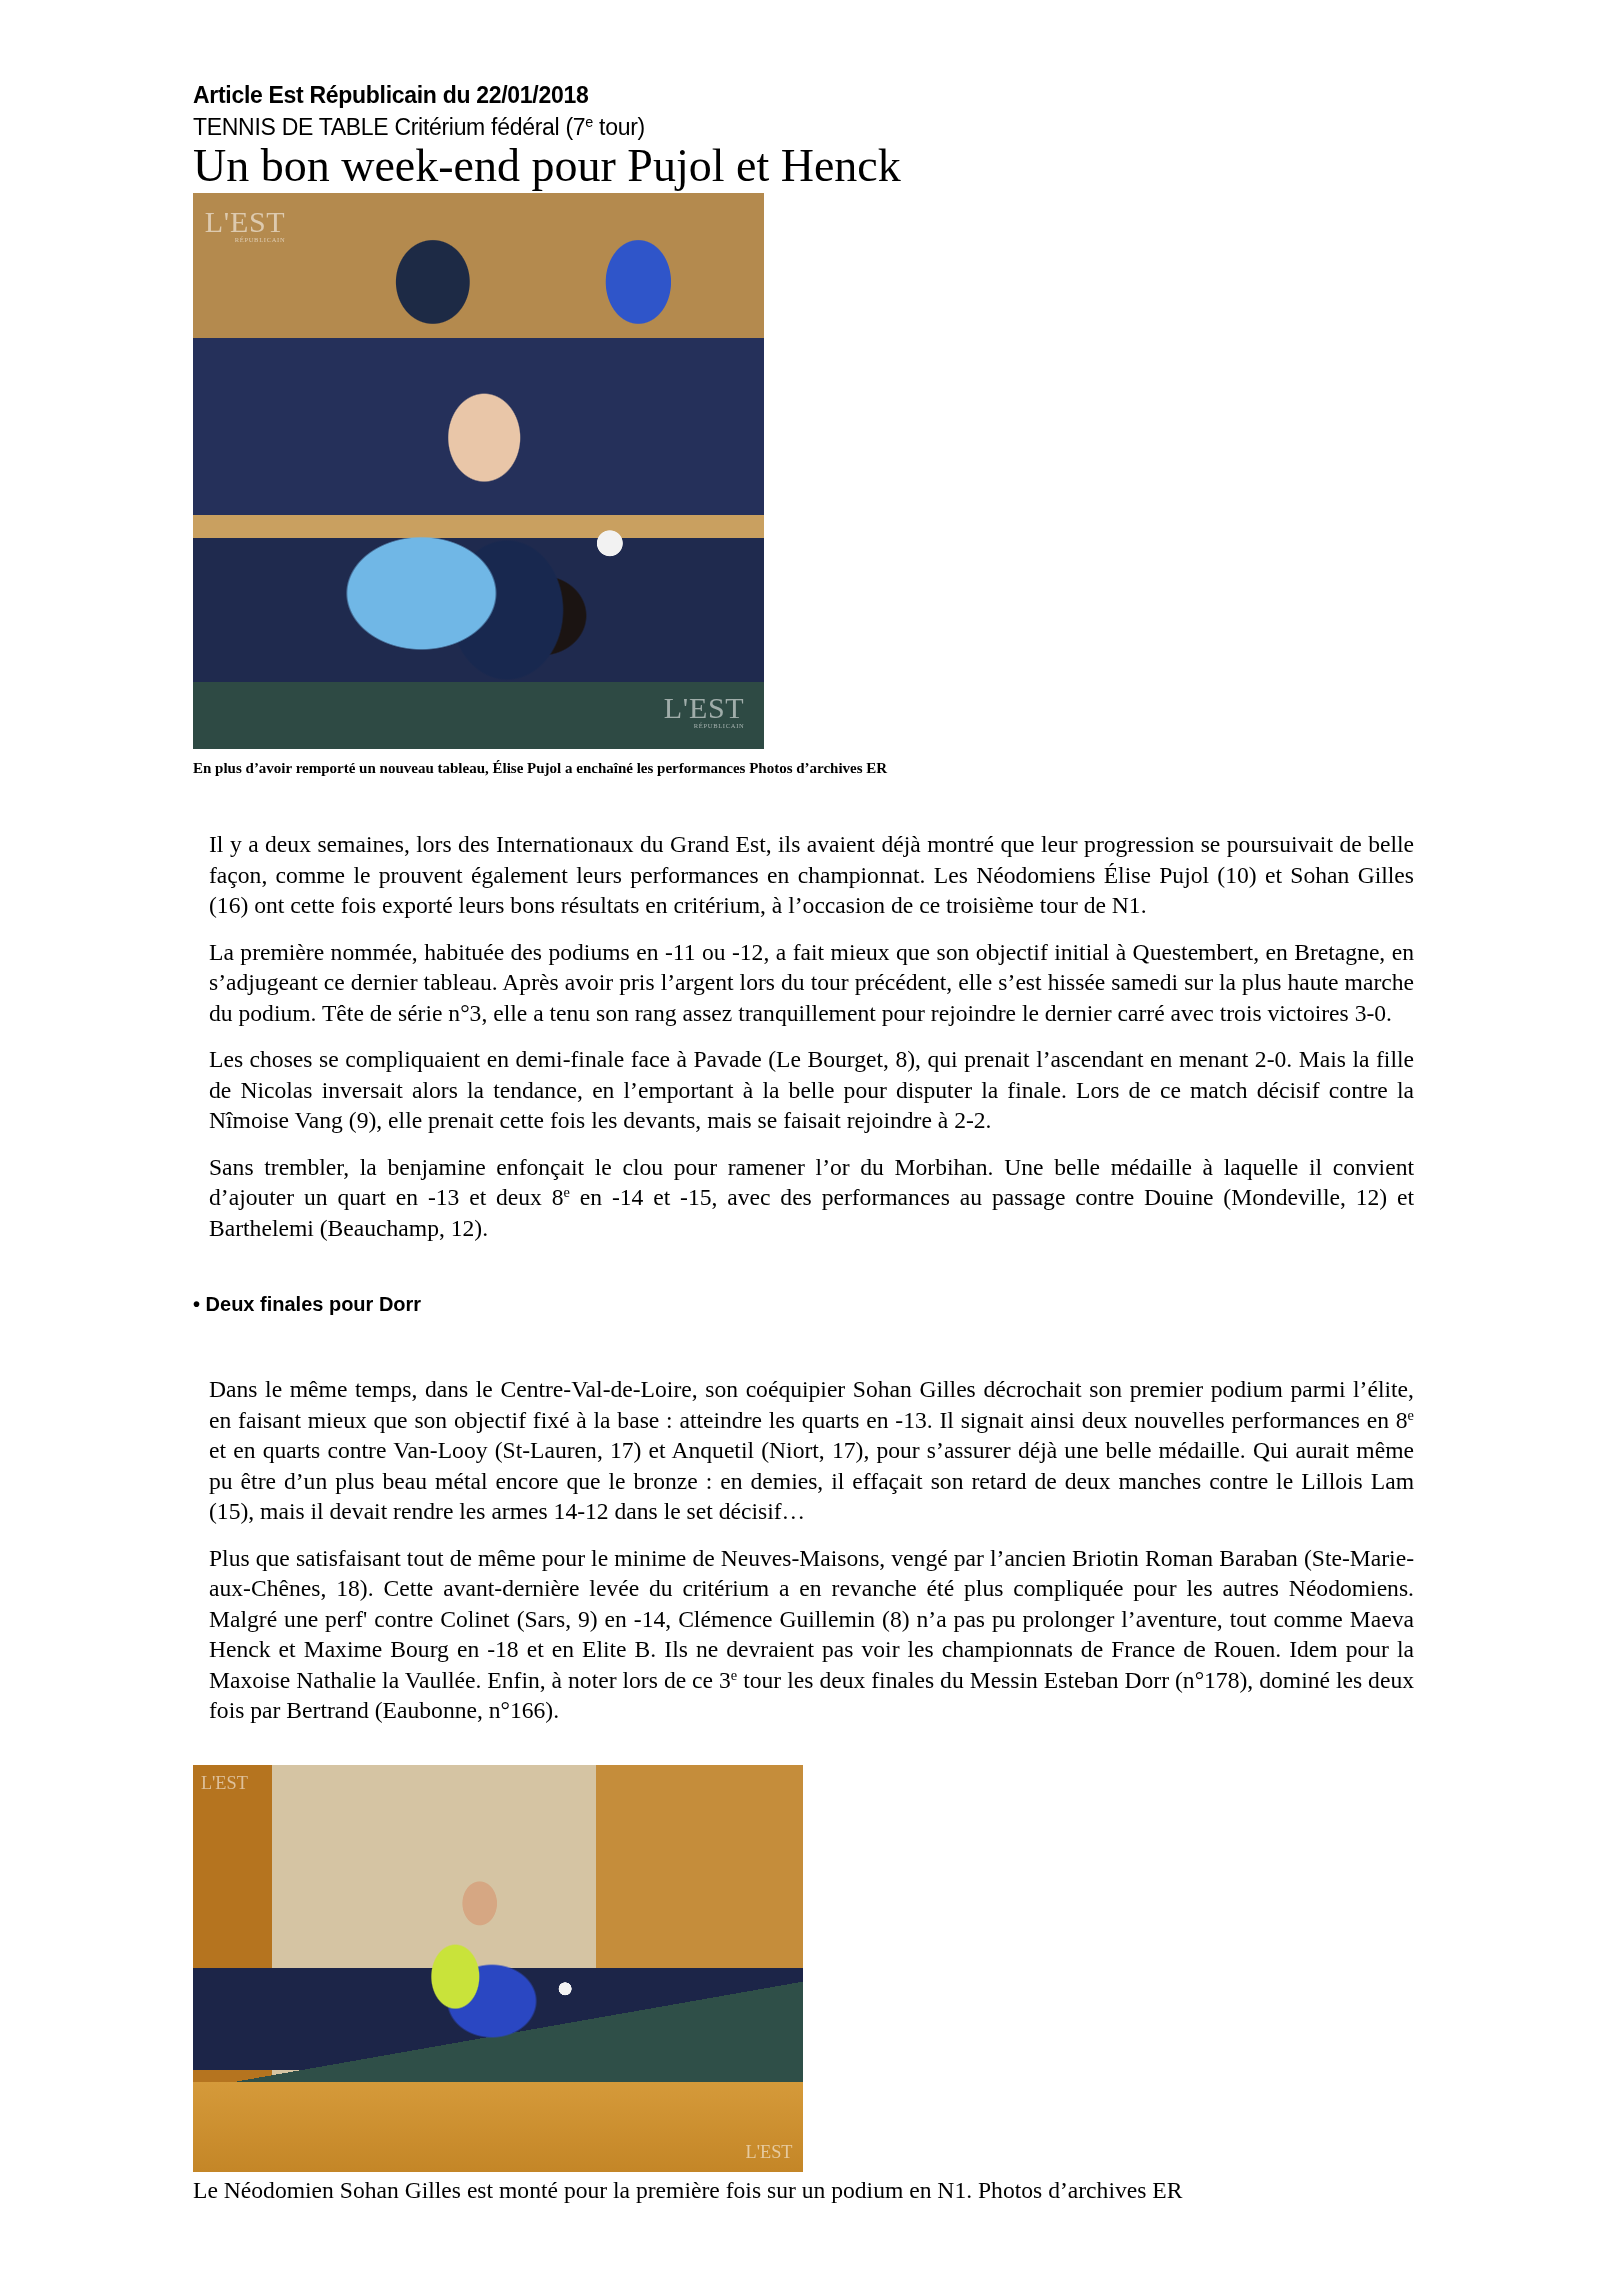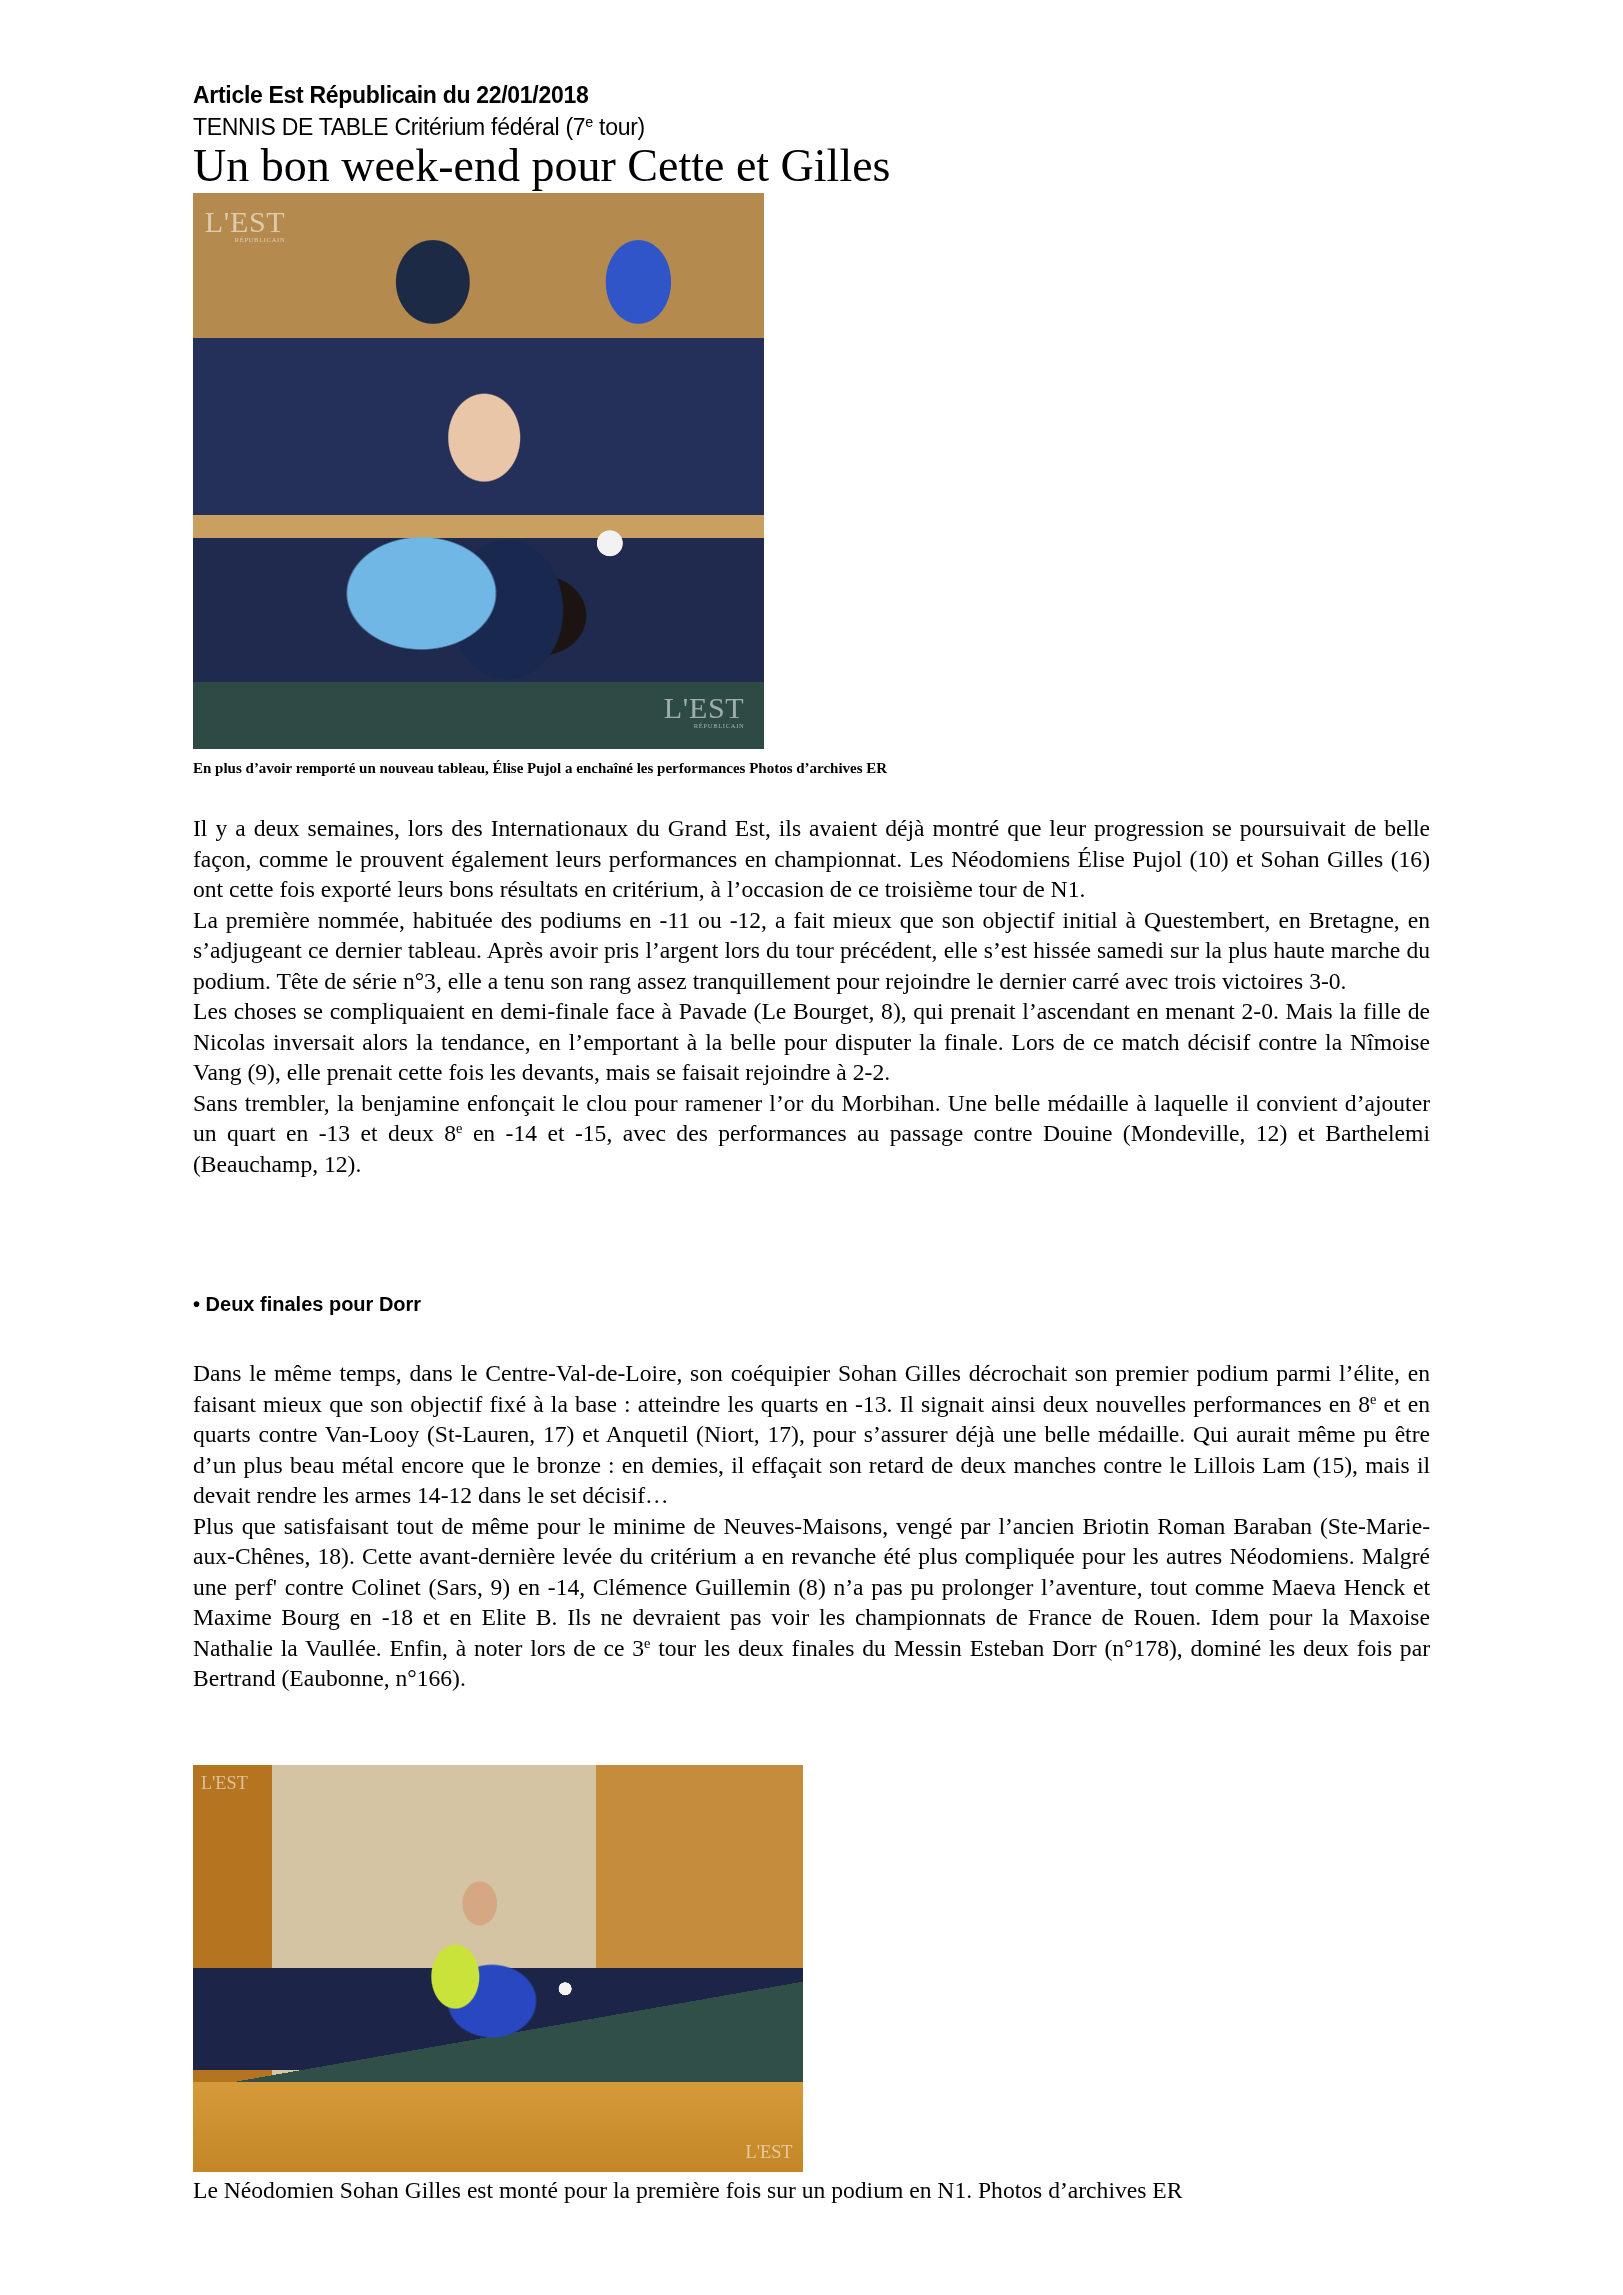--- a/index.html
+++ b/index.html
@@ -34,35 +34,35 @@
       linear-gradient(90deg, #b5741f 0 13%, #d5c4a3 13% 66%, #c58d3b 66% 100%);
   }
   .photo-2 .floor { position: absolute; left: 0; right: 0; bottom: 0; height: 22%; background: linear-gradient(180deg, #d59a3a, #c48627); }
   .watermark { position: absolute; font-family: "Liberation Serif", serif; color: rgba(255,255,255,0.55); line-height: 1; }
   .wm-big { font-size: 30px; letter-spacing: 0.7px; }
   .wm-small { font-size: 18.3px; }
   .wm-sub { display: block; font-size: 6.5px; letter-spacing: 0.7px; }
 
   .caption-1 { position: absolute; top: 753px; left: 0; width: 1237px; font-family: "Liberation Serif", serif; font-weight: bold; font-size: 15px; line-height: 30px; text-align: justify; }
   .body { position: absolute; left: 0; width: 1237px; font-family: "Liberation Serif", serif; font-size: 23.6px; line-height: 30.5px; text-align: justify; }
-  .body p { margin: 0; }
+  .body p { margin: 16px; }
   .body sup { font-size: 14.4px; vertical-align: 7.9px; line-height: 0; }
   .body-1 { top: 813px; }
   .section-heading { position: absolute; top: 1289px; left: 0; font-family: "Liberation Sans", sans-serif; font-weight: bold; font-size: 20px; line-height: 30px; white-space: nowrap; }
   .body-2 { top: 1358px; }
   .caption-2 { position: absolute; top: 2175px; left: 0; font-family: "Liberation Serif", serif; font-weight: normal; font-size: 23.6px; line-height: 30px; white-space: nowrap; }
 </style>
 </head>
 <body>
 
 <div class="page">
 
   <div class="kicker-1">Article Est Républicain du 22/01/2018</div>
   <div class="kicker-2"><span>TENNIS DE TABLE Critérium fédéral (7</span><sup>e</sup><span> tour)</span></div>
-  <h1 class="title" style="margin:0;font-weight:normal;">Un bon week-end pour Cette et Gilles</h1>
+  <h1 class="title" style="margin:0;font-weight:normal;">Un bon week-end pour Pujol et Henck</h1>
 
   <div class="photo photo-1" title="Young girl in light-blue jersey playing table tennis">
     <div class="watermark wm-big" style="left:11.8px;top:14.4px;"><span>L'EST</span><span class="wm-sub">RÉPUBLICAIN</span></div>
     <div class="watermark wm-big" style="right:19.6px;bottom:19.6px;"><span>L'EST</span><span class="wm-sub">RÉPUBLICAIN</span></div>
   </div>
 
   <div class="caption-1">En plus d’avoir remporté un nouveau tableau, Élise Pujol a enchaîné les performances Photos d’archives ER</div>
 
   <div class="body body-1">
     <p>Il y a deux semaines, lors des Internationaux du Grand Est, ils avaient déjà montré que leur progression se poursuivait de belle façon, comme le prouvent également leurs performances en championnat. Les Néodomiens Élise Pujol (10) et Sohan Gilles (16) ont cette fois exporté leurs bons résultats en critérium, à l’occasion de ce troisième tour de N1.</p>

